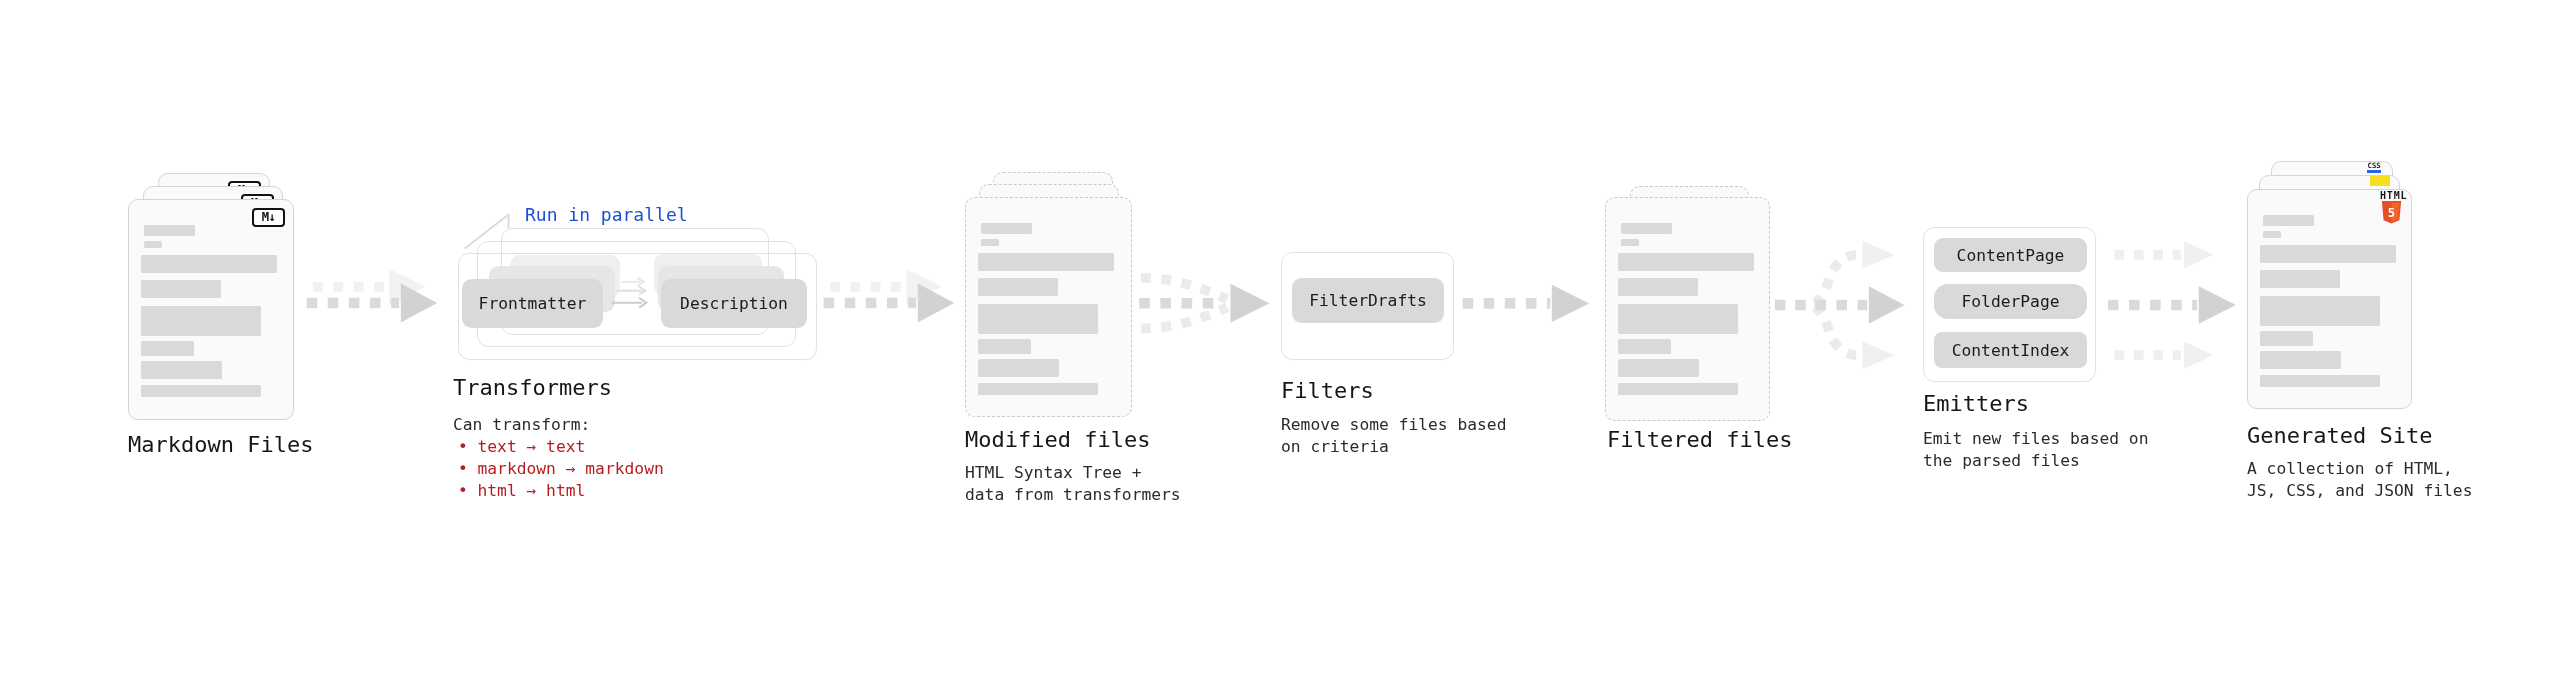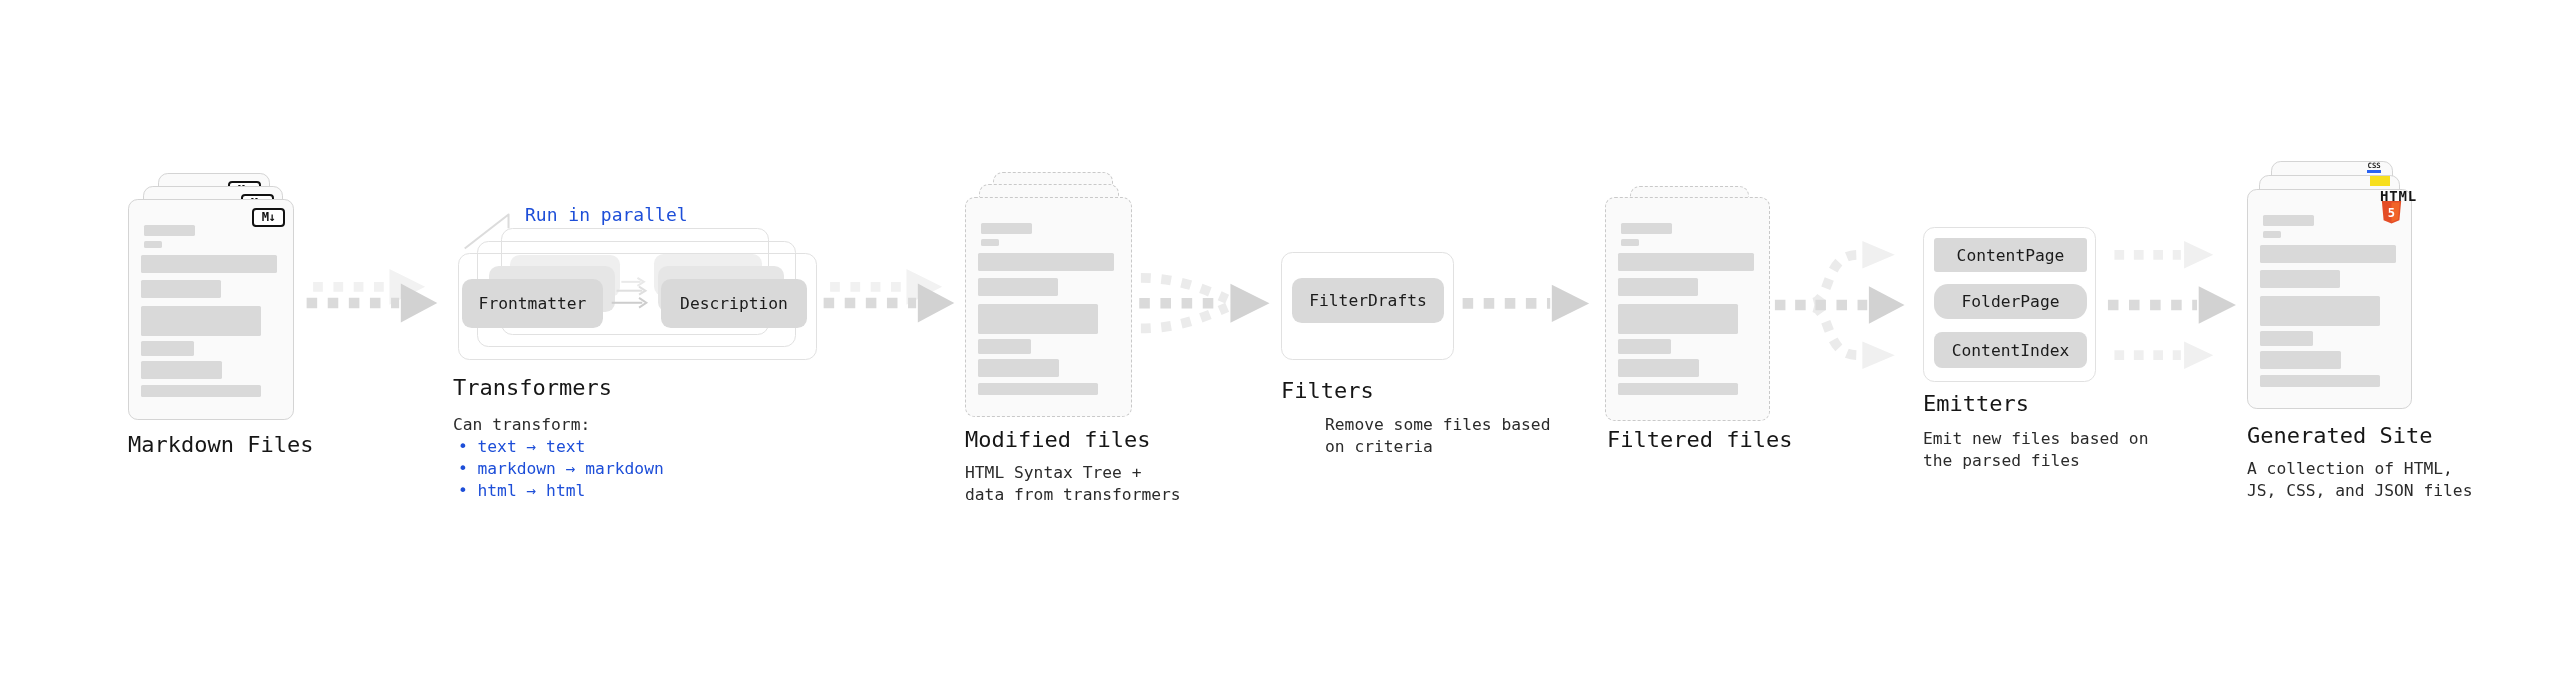--- a/index.html
+++ b/index.html
@@ -24,29 +24,29 @@
   .pill{
     position:absolute;background:#d9d9d9;border-radius:9.8px;
     display:flex;align-items:center;justify-content:center;
     font-size:16.3px;color:#1b1b1b;white-space:nowrap;
   }
   .pill.ghost1{background:#e6e6e6;}
   .pill.ghost2{background:#efefef;}
   
   .stage-label{position:absolute;font-size:22px;color:#161616;white-space:nowrap;}
   .caption{position:absolute;font-size:16.3px;line-height:22px;color:#2b2b2b;white-space:pre-line;}
-  .bullets{position:absolute;font-size:16.3px;line-height:22px;color:#1d4ed8;white-space:nowrap;padding-left:4.9px;}
+  .bullets{position:absolute;font-size:16.3px;line-height:22px;color:#b91c1c;white-space:nowrap;padding-left:4.9px;}
   .note{position:absolute;font-size:18px;color:#1d4ed8;white-space:nowrap;}
   
   .css-badge{position:absolute;width:16.3px;text-align:center;}
   .css-badge .txt{display:block;font-size:7.3px;font-weight:bold;color:#222;line-height:7.3px;letter-spacing:0;}
   .css-badge .bar{margin:0.8px auto 0;width:14.6px;height:3.3px;background:#2962f1;}
   .js-badge{position:absolute;background:#f7df1e;}
   .html5-badge{position:absolute;width:23px;text-align:center;}
-  .html5-badge .word{font-size:14px;font-weight:bold;letter-spacing:0.8px;color:#141414;line-height:8.1px;margin-bottom:0.8px;}
+  .html5-badge .word{font-size:10px;font-weight:bold;letter-spacing:0.8px;color:#141414;line-height:8.1px;margin-bottom:0.8px;}
   svg.arrow{position:absolute;overflow:visible;}
 </style>
 </head>
 <body>
 
 <div class="canvas">
 
   <div>
     <div class="file-card with-skel-none" style="left:158px;top:173px;width:112px;height:98px;">
       <div class="md-badge" style="top:6.5px;">M↓</div>
@@ -147,21 +147,21 @@
     <path d="M6,12 C 50,12 80,24 112,38" fill="none" stroke="#ebebeb" stroke-width="12" stroke-dasharray="12 13"></path>
     <path d="M6,74 C 50,74 80,62 112,48" fill="none" stroke="#ebebeb" stroke-width="12" stroke-dasharray="12 13"></path>
     <line x1="4" y1="43" x2="106" y2="43" stroke="#dadada" stroke-width="13" stroke-dasharray="13 13"></line>
     <polygon points="116,19 164,43 116,67" fill="#d2d2d2"></polygon>
   </svg>
 
   <div>
     <div class="panel" style="left:1281px;top:252px;width:173px;height:108px;"></div>
     <div class="pill" style="left:1292px;top:278px;width:152px;height:45px;">FilterDrafts</div>
     <div class="stage-label" style="left:1281px;top:378px;">Filters</div>
-    <div class="caption" style="left:1281px;top:414px;margin-left:44px;">Remove some files based
+    <div class="caption" style="left:1281px;top:414px;">Remove some files based
 on criteria</div>
   </div>
 
   <svg class="arrow" style="left:1461px;top:274px;" width="133" height="62" viewBox="0 0 164 76">
     <line x1="2" y1="36" x2="110" y2="36" stroke="#dadada" stroke-width="13" stroke-dasharray="13 13"></line>
     <polygon points="112,13 158,36 112,59" fill="#d2d2d2"></polygon>
   </svg>
 
   <div>
     <div class="file-card dashed" style="left:1630px;top:186px;width:119px;height:73px;"></div>
@@ -183,21 +183,21 @@
     <polygon points="110,0 150,17 110,34" fill="#f0f0f0"></polygon>
     <path d="M50,82 C 72,88 64,141 104,141" fill="none" stroke="#ebebeb" stroke-width="12" stroke-dasharray="12 12"></path>
     <polygon points="110,124 150,141 110,158" fill="#f0f0f0"></polygon>
     <line x1="2" y1="79" x2="44" y2="79" stroke="#dadada" stroke-width="13" stroke-dasharray="13 12"></line>
     <line x1="52" y1="79" x2="116" y2="79" stroke="#dadada" stroke-width="13" stroke-dasharray="13 13"></line>
     <polygon points="118,56 162,79 118,102" fill="#d2d2d2"></polygon>
   </svg>
 
   <div>
     <div class="panel" style="left:1923px;top:227px;width:173px;height:155px;"></div>
-    <div class="pill" style="left:1934px;top:238px;width:153px;height:34px;border-radius:3px;">ContentPage</div>
+    <div class="pill" style="left:1934px;top:238px;width:153px;height:34px;border-radius:9px;">ContentPage</div>
     <div class="pill" style="left:1934px;top:284px;width:153px;height:35px;border-radius:14px;">FolderPage</div>
     <div class="pill" style="left:1934px;top:332px;width:153px;height:36px;border-radius:8.1px;">ContentIndex</div>
     <div class="stage-label" style="left:1923px;top:391px;">Emitters</div>
     <div class="caption" style="left:1923px;top:428px;">Emit new files based on
 the parsed files</div>
   </div>
 
   <svg class="arrow" style="left:2106px;top:241px;" width="140" height="128" viewBox="0 0 172 158">
     <line x1="10" y1="17" x2="92" y2="17" stroke="#efefef" stroke-width="12" stroke-dasharray="12 12"></line>
     <polygon points="96,0 132,17 96,34" fill="#f0f0f0"></polygon>

